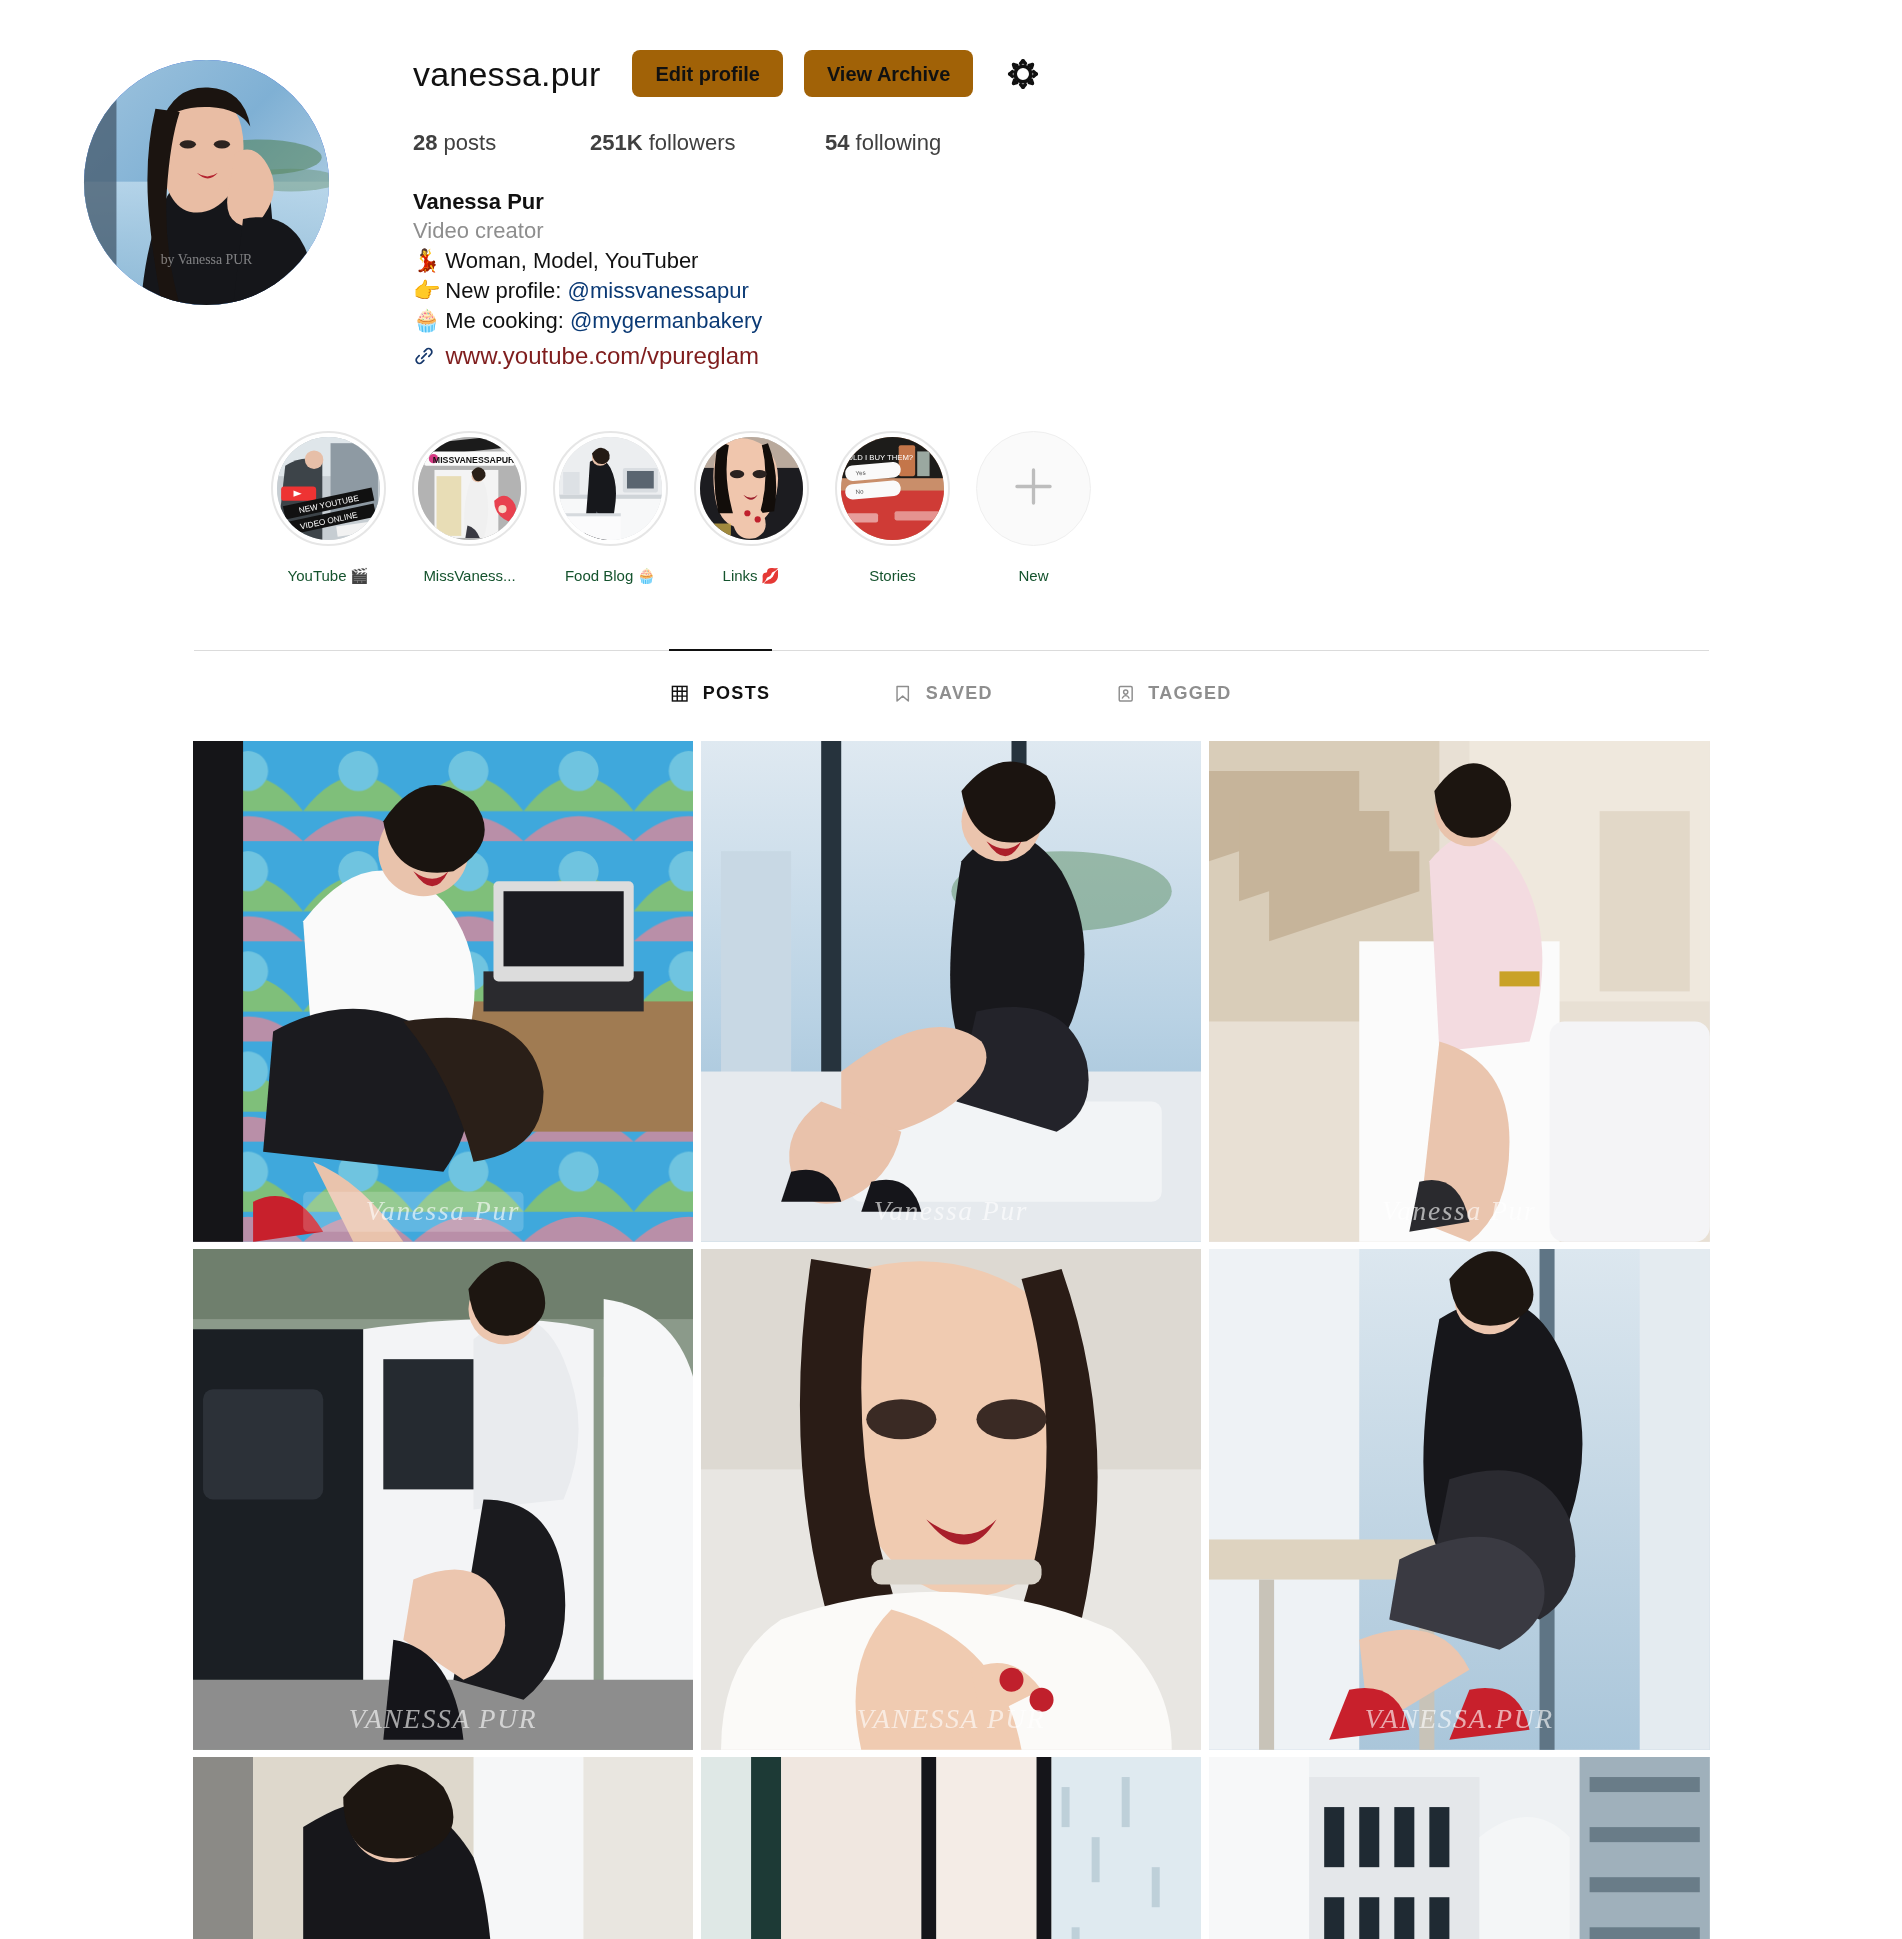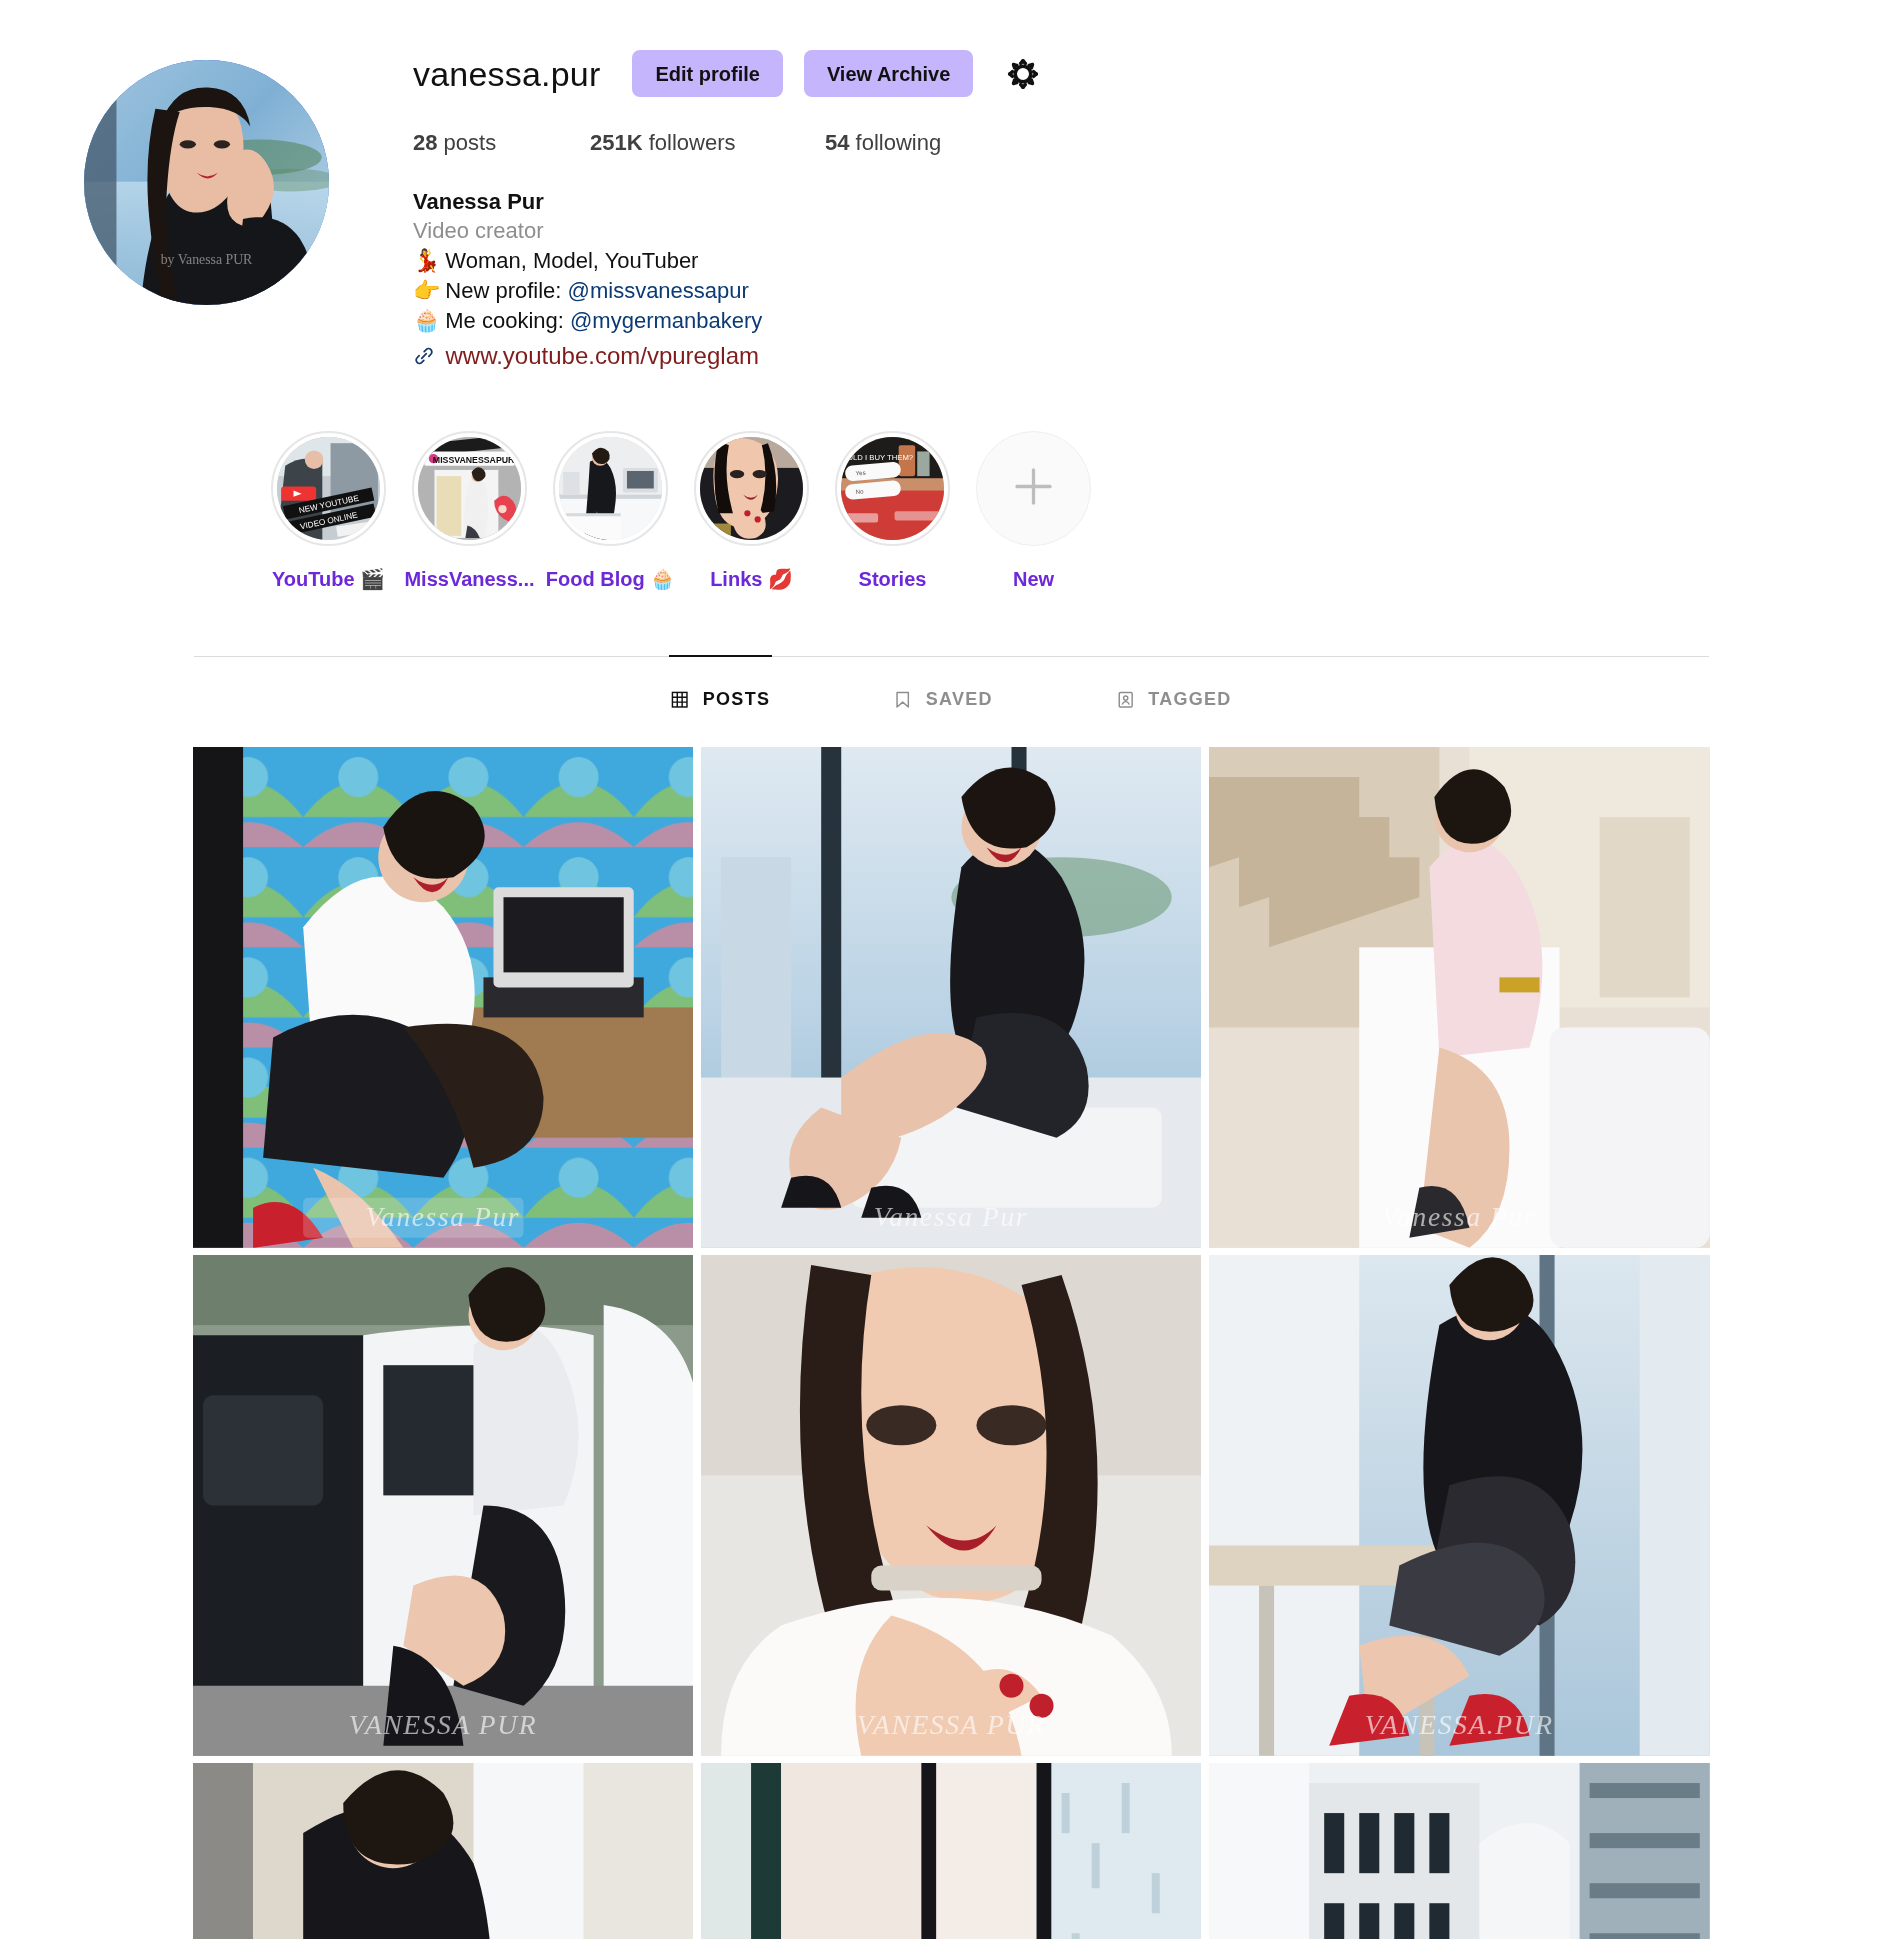--- a/index.html
+++ b/index.html
@@ -59,21 +59,21 @@
   }
   .username {
     font-size: 34px;
     font-weight: 300;
     letter-spacing: 0.2px;
     color: #111111;
     line-height: 1;
     margin-right: 32px;
   }
   .hbtn {
-    background: #c4b5fd;
+    background: #a16207;
     border: none;
     border-radius: 8px;
     height: 47px;
     padding: 0 23px;
     font-family: "Liberation Sans", sans-serif;
     font-size: 20px;
     font-weight: 700;
     color: #111111;
     cursor: pointer;
     line-height: 1;
@@ -167,23 +167,23 @@
     height: 115px;
     border-radius: 50%;
     border: 1.6px solid #efefef;
     background: #fafafa;
     display: flex;
     align-items: center;
     justify-content: center;
   }
   .hl-label {
     margin-top: 21px;
-    font-size: 20px;
-    font-weight: 700;
-    color: #6d28d9;
+    font-size: 15px;
+    font-weight: 400;
+    color: #14532d;
     text-align: center;
     max-width: 138px;
     white-space: nowrap;
     overflow: hidden;
     text-overflow: ellipsis;
   }
   .hl-label .emoji { font-family: "DejaVu Sans", sans-serif; }
 
   
   .tabs-wrap {

